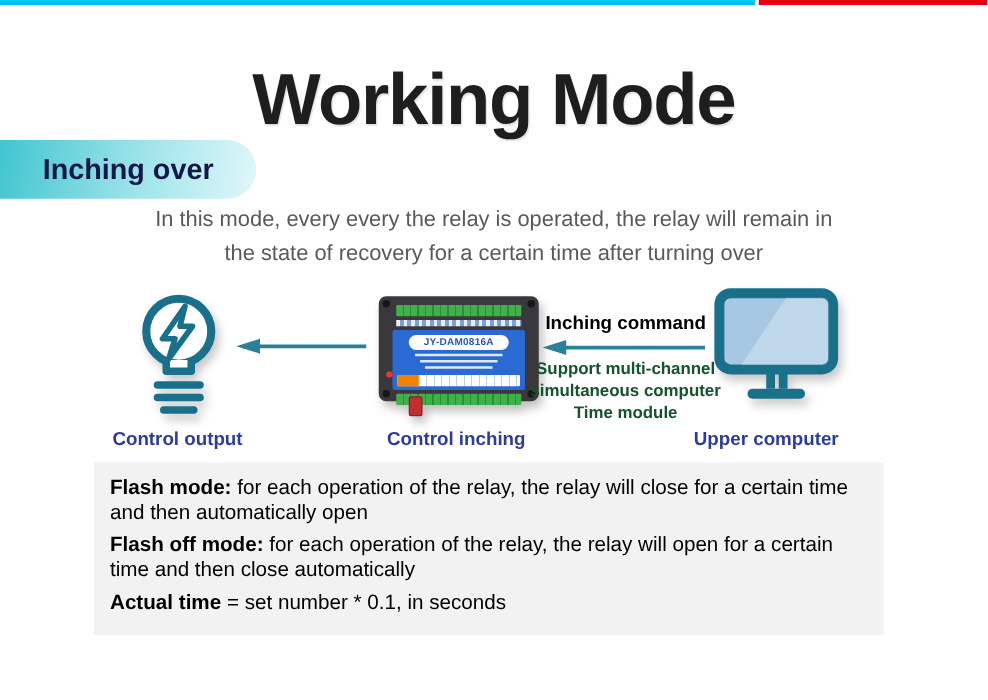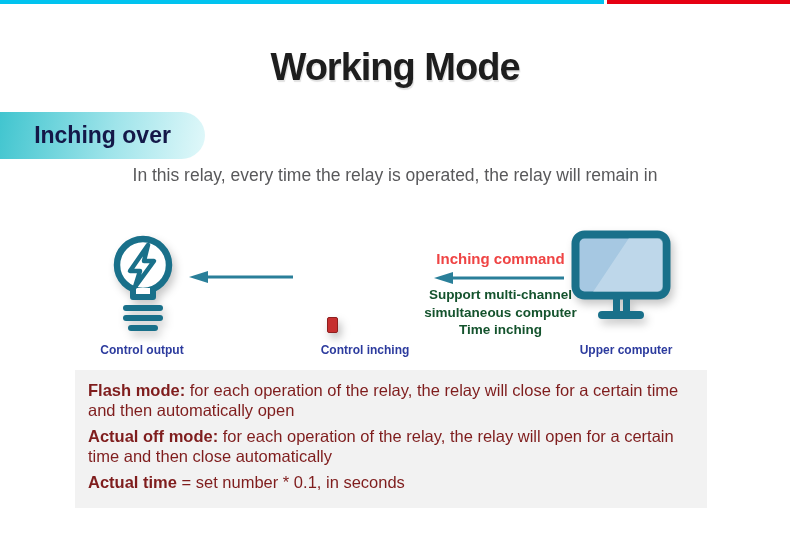--- a/index.html
+++ b/index.html
@@ -10,21 +10,21 @@
   }
   .abs { position:absolute; }
 
   
   .topline-cyan { left:0; top:0; width:604px; height:4px; background:#00c3ef; }
   .topline-red  { left:607px; top:0; width:183px; height:4px; background:#e60012; }
 
   
   .title {
     left:0; right:0; top:46px; text-align:center;
-    font-size:38px; font-weight:bold; letter-spacing:-1px; color:#1e1e1e;
+    font-size:58px; font-weight:bold; letter-spacing:-1px; color:#1e1e1e;
     text-shadow:1px 2px 1px rgba(0,0,0,0.12);
   }
 
   
   .badge {
     left:0; top:112px; width:205px; height:47px;
     border-radius:0 26px 26px 0;
     background:linear-gradient(100deg,#41c5cf 0%,#9fe4ea 55%,#e1f8fa 100%);
     display:flex; align-items:center; justify-content:center;
     font-size:23px; font-weight:bold; color:#141848;
@@ -39,21 +39,21 @@
   
   .icon-shadow { filter:drop-shadow(3px 5px 4px rgba(0,0,0,0.22)); }
   .bulb { left:102px; top:231px; }
   .monitor { left:571px; top:230px; }
 
   .arrow1 { left:189px; top:269px; }
   .arrow2 { left:434px; top:270px; }
 
   .inching-cmd {
     left:428px; top:250px; width:145px; text-align:center;
-    font-size:15px; font-weight:bold; color:#ef4444;
+    font-size:15px; font-weight:bold; color:#000000;
   }
   .support-note {
     left:418px; top:286px; width:165px; text-align:center;
     font-size:13.5px; line-height:17.5px; color:#14532d; font-weight:bold;
   }
 
   
   .module { left:303px; top:233px; width:128px; height:102px;
             filter:drop-shadow(3px 5px 4px rgba(0,0,0,0.25)); }
   .module-body { position:absolute; left:0; top:4px; right:0; height:84px;
@@ -79,79 +79,99 @@
                  background:repeating-linear-gradient(90deg,#ffffff 0 5px,#bcd0ee 5px 6px);
                  border-radius:1px; }
   .orange-chip { position:absolute; left:0; top:0; width:17px; height:9px; background:#f08300; }
   .red-connector { position:absolute; left:24px; top:84px; width:11px; height:16px;
                    background:#c62f2f; border:1px solid #8e1f1f; border-radius:2px; }
   .led { position:absolute; left:6px; top:60px; width:5px; height:5px;
          border-radius:50%; background:#ff2d2d; }
 
   
   .caption { top:343px; width:170px; text-align:center;
-             font-size:12px; font-weight:bold; color:#2c3b9e; }
+             font-size:15px; font-weight:bold; color:#2c3b9e; }
   .cap-output { left:57px; }
   .cap-module { left:280px; }
-  .cap-computer { left:541px; }
+  .cap-computer { left:528px; }
 
   
   .notes-box { left:75px; top:370px; width:632px; height:138px;
                background:#f2f2f2; padding:11px 13px; }
-  .note { font-size:16.5px; line-height:19.5px; color:#7f1d1d; margin-bottom:7px; }
+  .note { font-size:16.5px; line-height:19.5px; color:#000000; margin-bottom:7px; }
   .note .term { position:static; background:none; font-weight:bold; height:auto; }
   .note.last { margin-top:0; }
 </style>
 </head>
 <body>
 
 <div class="stage">
 
   <div class="abs topline-cyan"></div>
   <div class="abs topline-red"></div>
 
   <div class="abs title">Working Mode</div>
 
   <div class="abs badge">
     <span>Inching over</span>
   </div>
 
   <div class="abs desc">
-    <div>In this relay, every time the relay is operated, the relay will remain in</div>
+    <div>In this mode, every every the relay is operated, the relay will remain in</div>
+    <div>the state of recovery for a certain time after turning over</div>
   </div>
 
   <svg class="abs bulb icon-shadow" width="82" height="102" viewBox="0 0 82 102">
     <circle cx="41" cy="34" r="26" fill="#ffffff" stroke="#19708a" stroke-width="6.5"></circle>
     <path d="M31,57 L31,66 L51,66 L51,57" fill="#ffffff" stroke="#19708a" stroke-width="6" stroke-linejoin="round"></path>
     <path d="M46,14 L28,40 L38,40 L33,56 L52,30 L42,30 Z" fill="#ffffff" stroke="#19708a" stroke-width="4.5" stroke-linejoin="round"></path>
     <rect x="21" y="74" width="40" height="6" rx="3" fill="#19708a"></rect>
     <rect x="21" y="84" width="40" height="6" rx="3" fill="#19708a"></rect>
     <rect x="26" y="94" width="30" height="6" rx="3" fill="#19708a"></rect>
   </svg>
 
   <svg class="abs arrow1" width="106" height="16" viewBox="0 0 106 16">
     <line x1="104" y1="8" x2="16" y2="8" stroke="#2a7f99" stroke-width="3"></line>
     <polygon points="0,8 19,2 19,14" fill="#2a7f99"></polygon>
   </svg>
 
   <div class="abs module">
+    <div class="module-body">
+      <div class="screw tl"></div>
+      <div class="screw tr"></div>
+      <div class="screw bl"></div>
+      <div class="screw br"></div>
+      <div class="term term-top"></div>
+      <div class="pin-row"></div>
+      <div class="panel">
+        <div class="model-pill">JY-DAM0816A</div>
+        <div class="spec-line w1"></div>
+        <div class="spec-line w2"></div>
+        <div class="spec-line w3"></div>
+        <div class="label-strip">
+          <div class="orange-chip"></div>
+        </div>
+      </div>
+      <div class="term term-bottom"></div>
+      <div class="led"></div>
+    </div>
     <div class="red-connector"></div>
   </div>
 
   <div class="abs inching-cmd">Inching command</div>
 
   <svg class="abs arrow2" width="132" height="16" viewBox="0 0 132 16">
     <line x1="130" y1="8" x2="16" y2="8" stroke="#2a7f99" stroke-width="3"></line>
     <polygon points="0,8 19,2 19,14" fill="#2a7f99"></polygon>
   </svg>
 
   <div class="abs support-note">
     <div>Support multi-channel</div>
     <div>simultaneous computer</div>
-    <div>Time inching</div>
+    <div>Time module</div>
   </div>
 
   <svg class="abs monitor icon-shadow" width="100" height="98" viewBox="0 0 100 98">
     <defs>
         <clipPath id="scr">
           <rect x="8" y="8" width="84" height="54" rx="5"></rect>
         </clipPath>
       </defs>
     <rect x="4.5" y="4.5" width="91" height="61" rx="9" fill="#a6c8e2" stroke="#19708a" stroke-width="8"></rect>
     <polygon points="58,8 92,8 92,62 22,62" fill="#ffffff" opacity="0.28" clip-path="url(#scr)"></polygon>
@@ -159,17 +179,17 @@
     <rect x="52" y="66" width="7" height="15" fill="#19708a"></rect>
     <rect x="27" y="81" width="46" height="8" rx="4" fill="#19708a"></rect>
   </svg>
 
   <div class="abs caption cap-output">Control output</div>
   <div class="abs caption cap-module">Control inching</div>
   <div class="abs caption cap-computer">Upper computer</div>
 
   <div class="abs notes-box">
     <p class="note"><span class="term">Flash mode:</span><span> for each operation of the relay, the relay will close for a certain time and then automatically open</span></p>
-    <p class="note"><span class="term">Actual off mode:</span><span> for each operation of the relay, the relay will open for a certain time and then close automatically</span></p>
+    <p class="note"><span class="term">Flash off mode:</span><span> for each operation of the relay, the relay will open for a certain time and then close automatically</span></p>
     <p class="note last"><span class="term">Actual time</span><span> = set number * 0.1, in seconds</span></p>
   </div>
 
 </div>
 
 </body></html>

